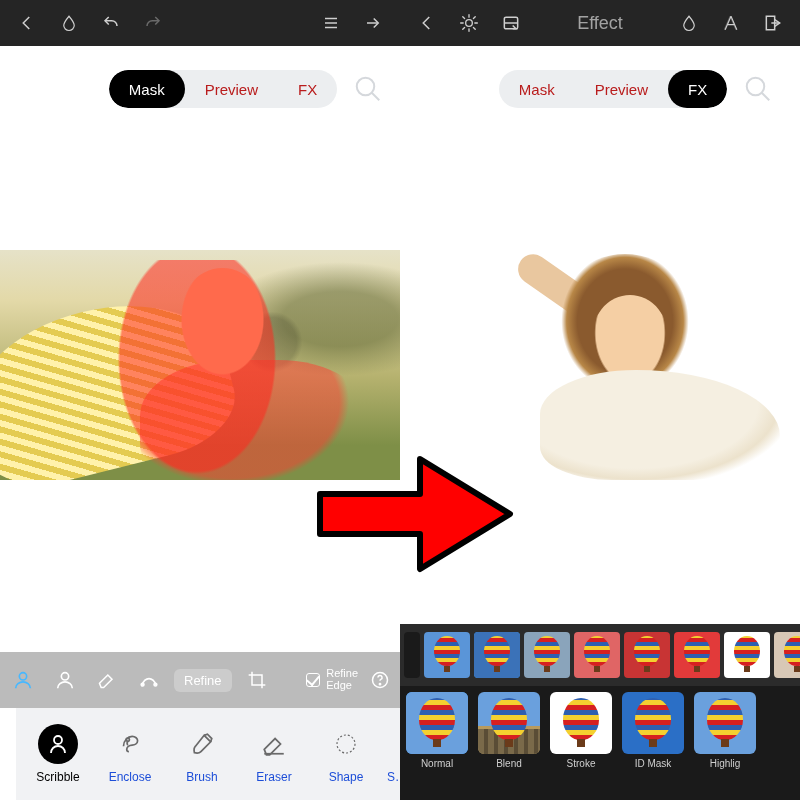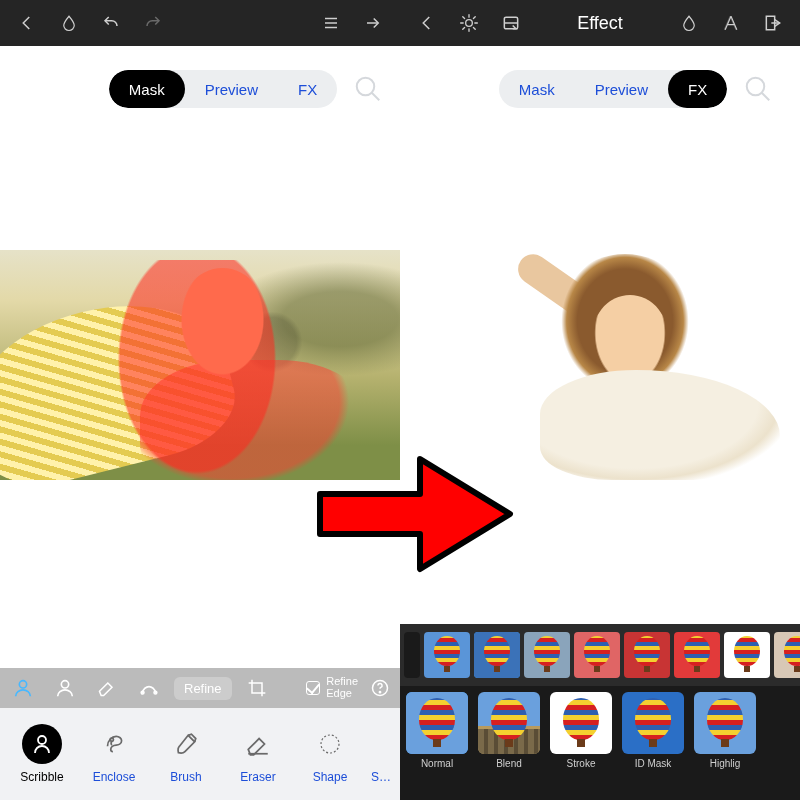--- a/index.html
+++ b/index.html
@@ -16,33 +16,33 @@
   .topbar {
     height: 46px; background:#252525; color:#fff;
     display:flex; align-items:center; padding:0 6px; gap:0;
   }
   .topbar .icon {
     width: 42px; height:46px; display:flex; align-items:center; justify-content:center;
     color:#cfcfcf; font-size:18px; cursor:pointer;
   }
   .topbar .icon.dim { color:#6a6a6a; }
   .topbar .spacer { flex:1; }
-  .topbar .title { color:#ffffff; font-size:18px; font-weight:500; padding:0 6px; }
+  .topbar .title { color:#a3a3a3; font-size:18px; font-weight:500; padding:0 6px; }
 
   
   .segrow {
     display:flex; align-items:center; justify-content:center;
     padding: 24px 0 10px 0; gap:14px;margin-left:28px;
   }
   .seg {
     display:flex; background:#eceef0; border-radius:22px; height:38px; overflow:hidden;
   }
   .seg .segbtn {
     padding:0 20px; display:flex; align-items:center; font-size:15px;
-    color:#1d4ed8; cursor:pointer;
+    color:#b91c1c; cursor:pointer;
   }
   .seg .segbtn.active { background:#000; color:#fff; border-radius:22px; }
   .magnifier {
     width:34px; height:34px; color:#d5d8dc; display:flex; align-items:center; justify-content:center;
   }
 
   
   .canvas { position:absolute; left:0; right:0; top:250px; height:230px; }
   .canvas.left-img {
     background: linear-gradient(180deg,#e6e2c8 0%, #e3d9a8 22%, #b6b26f 55%, #7e8f47 85%);
@@ -100,21 +100,21 @@
     border-radius:40% 60% 40% 30%;
   }
 
   
   .red-arrow {
     position:absolute; left:310px; top:444px; width:210px; height:140px; z-index:50;
   }
 
   
   .minitoolbar {
-    position:absolute; left:0; right:0; bottom:92px; height:40px;
+    position:absolute; left:0; right:0; bottom:92px; height:56px;
     background:rgba(150,150,150,0.65); display:flex; align-items:center; padding:0 6px; gap:8px;
   }
   .minitoolbar .mico {
     width:34px; height:34px; display:flex; align-items:center; justify-content:center;
     color:#fff; font-size:18px;
   }
   .minitoolbar .mico.accent { color:#47b8ff; }
   .minitoolbar .refine-chip {
     background:rgba(255,255,255,0.25); color:#fff; border-radius:6px;
     font-size:13px; padding:4px 10px; display:flex; align-items:center; gap:4px;
@@ -124,21 +124,21 @@
   }
   .minitoolbar .refine-edge .chk {
     width:14px; height:14px; border:1.5px solid #fff; border-radius:3px; position:relative;
   }
   .minitoolbar .refine-edge .chk::after{
     content:""; position:absolute; left:2px; top:-1px; width:6px; height:10px;
     border-right:2px solid #fff; border-bottom:2px solid #fff; transform:rotate(40deg);
   }
 
   .leftdock {
-    position:absolute; left:0; right:0; bottom:0; height:92px; background:#f1f2f4;
+    position:absolute; left:16px; right:0; bottom:0; height:92px; background:#f1f2f4;
     display:flex; align-items:center; padding:0 6px; gap:0;
   }
   .tool {
     flex:0 0 72px; display:flex; flex-direction:column; align-items:center; gap:6px;
     color:#1d4ed8; font-size:12px;
   }
   .tool .ticon {
     width:40px; height:40px; border-radius:20px; display:flex; align-items:center; justify-content:center;
     color:#6a6a6a;
   }

